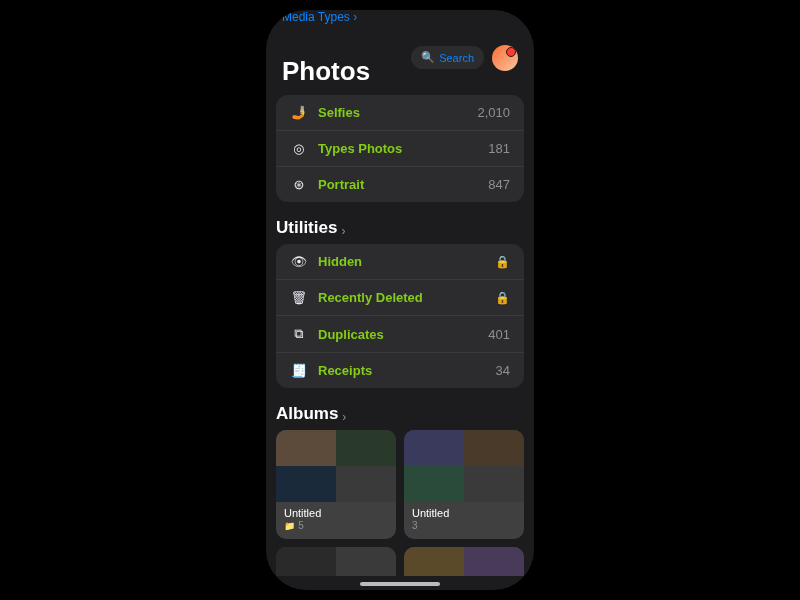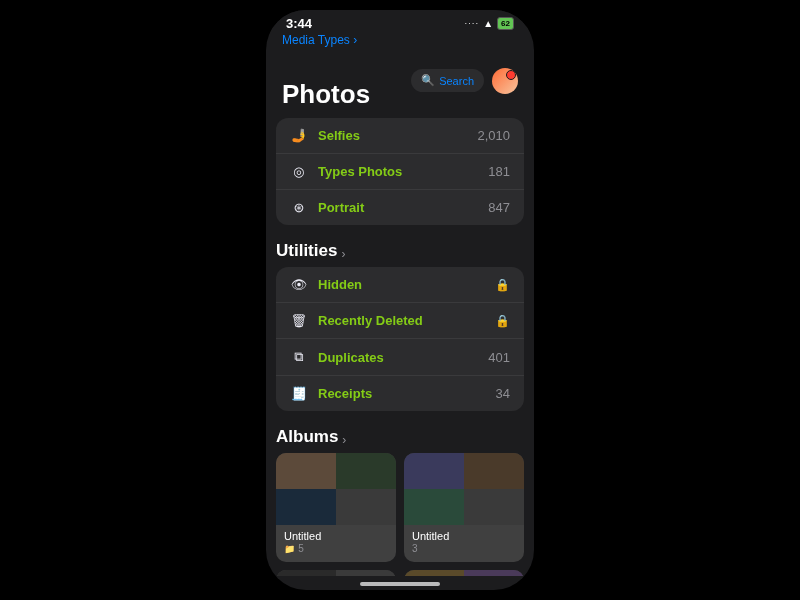--- a/index.html
+++ b/index.html
@@ -242,28 +242,20 @@
       margin: 6px auto 4px;
       opacity: 0.7;
       flex-shrink: 0;
     }
   </style>
 </head>
 <body>
 
 <div class="phone-frame">
 
-  <div class="status-bar">
-    <span class="status-time">3:44</span>
-    <div class="status-icons">
-      <span class="status-dots">····</span>
-      <span class="wifi-icon">▲</span>
-      <span class="battery-badge">62</span>
-    </div>
-  </div>
 
   <div class="nav-breadcrumb">
     <span>Media Types ›</span>
   </div>
 
   <div class="header-row">
     <span class="page-title">Photos</span>
     <div class="header-actions">
       <button class="search-btn">
         <span>🔍</span>

